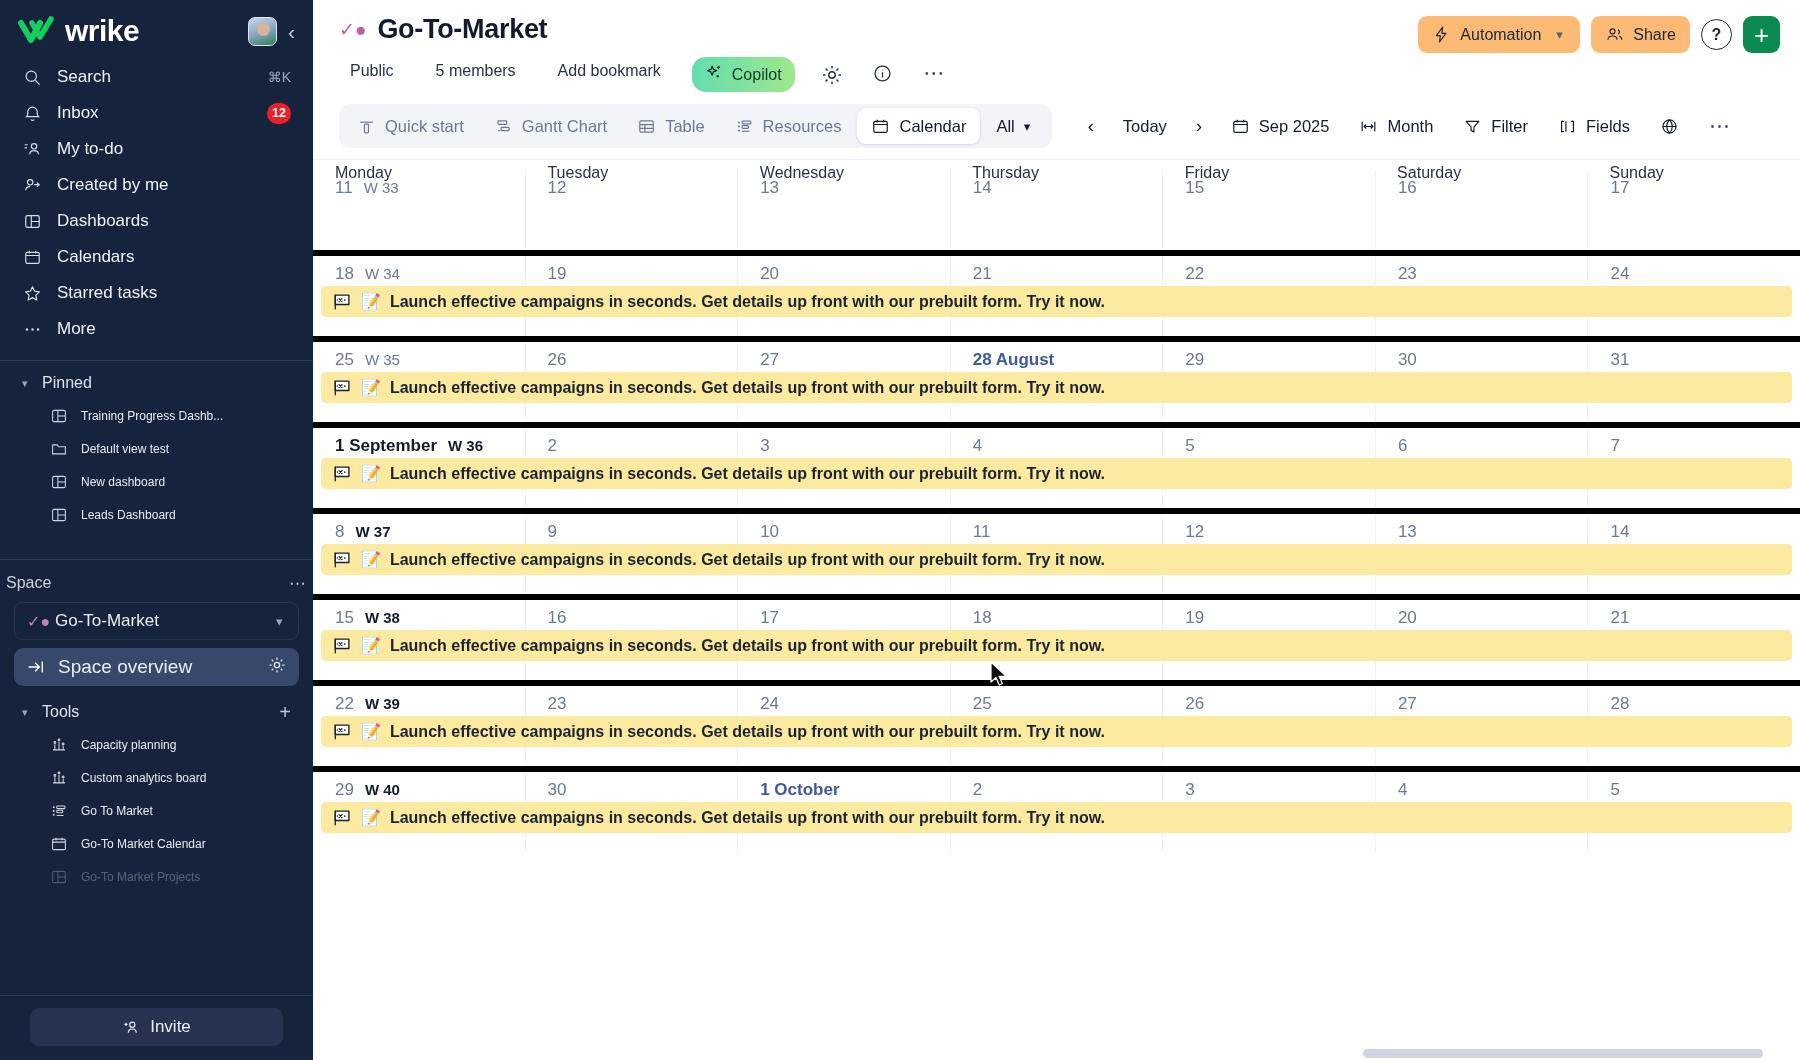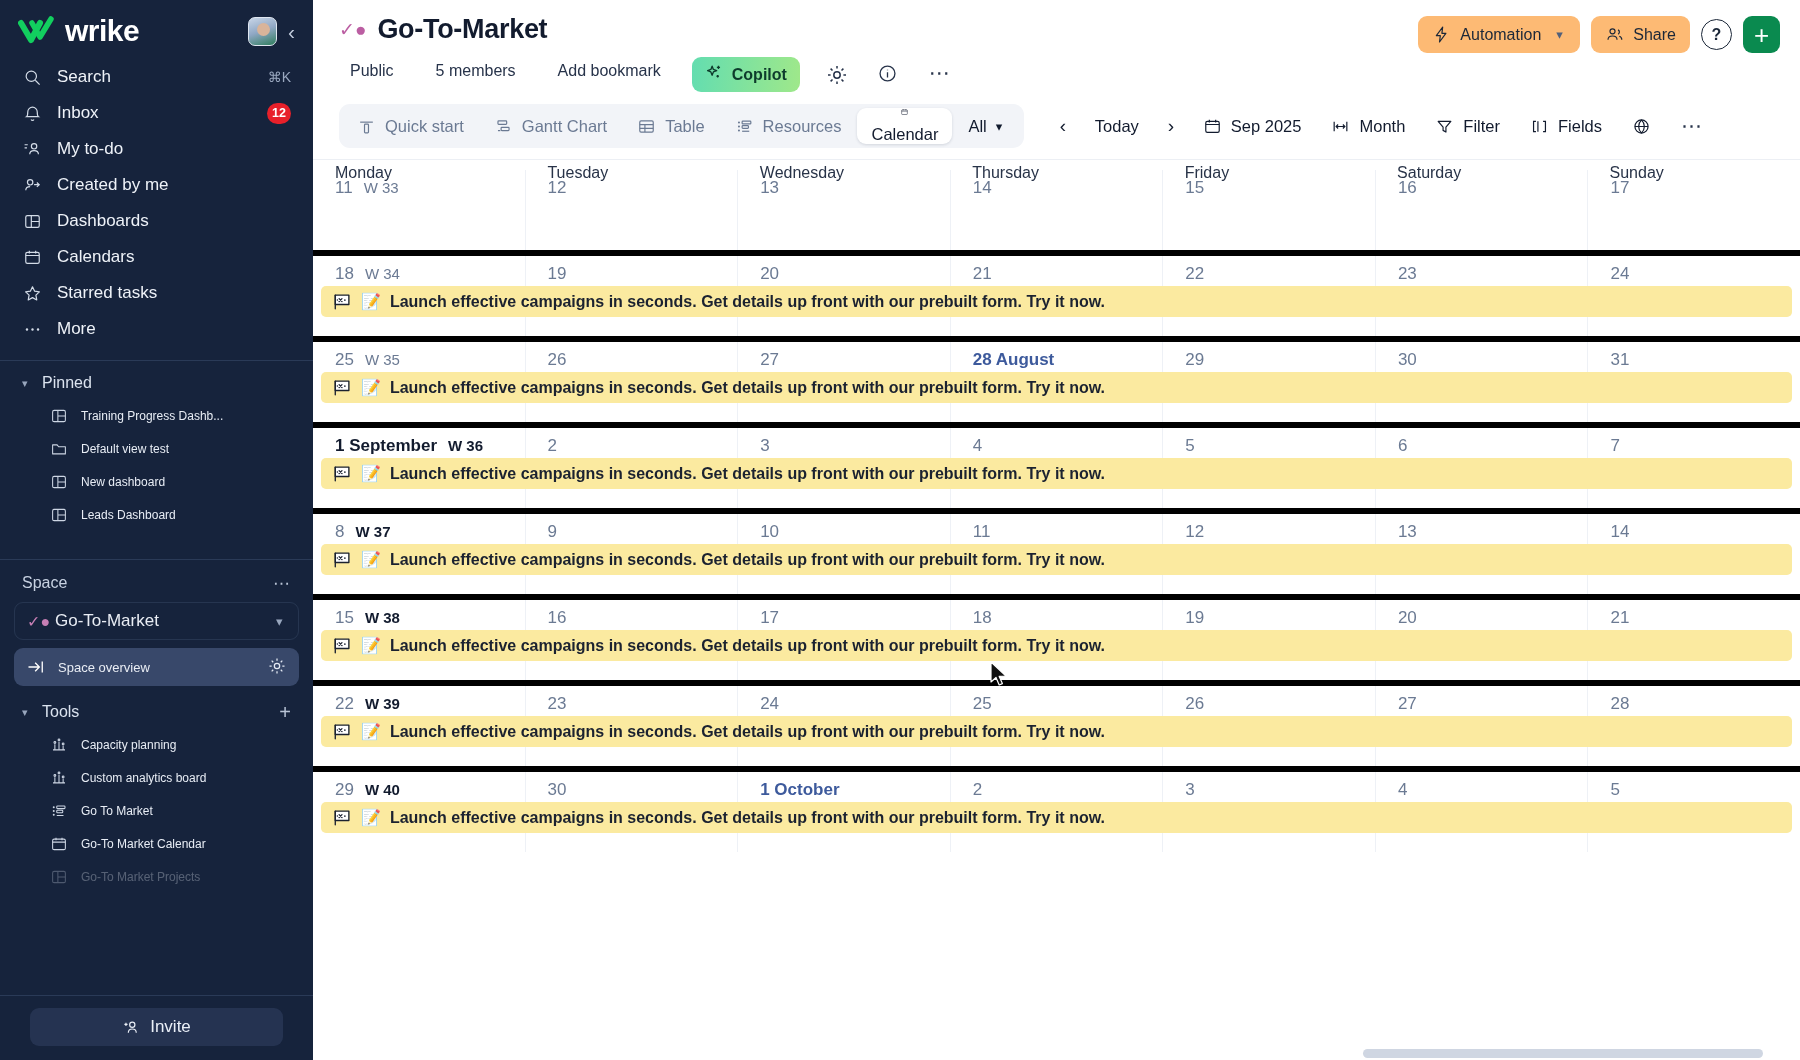--- a/index.html
+++ b/index.html
@@ -63,34 +63,34 @@
 
   .sub-item {
     display: flex; align-items: center; gap: 13px;
     height: 33px; padding: 0 12px 0 38px; font-size: 12px;
     color: #e8edf5; cursor: pointer; border-radius: 8px; margin: 0 12px;
   }
   .sub-item svg { width: 18px; height: 18px; stroke: #cdd6e4; fill: none; stroke-width: 1.4; flex: 0 0 18px; }
   .sub-label { white-space: nowrap; overflow: hidden; text-overflow: ellipsis; }
 
   .space-head {
-    display: flex; align-items: center; padding: 0 22px;
+    display: flex; align-items: center; padding: 0 6px;
     height: 34px; font-size: 16px; color: #c8d2e2;
   }
   .space-pill {
     margin: 2px 14px 0 14px; height: 38px; border: 1px solid #35466485;
     border-radius: 9px; display: flex; align-items: center; gap: 10px;
     padding: 0 12px; font-size: 17px; cursor: pointer;
   }
   .space-glyph { color: #c77fb5; font-size: 16px; width: 18px; }
   .space-pill .caret { margin-left: auto; font-size: 13px; }
   .overview-row {
     margin: 8px 14px 0 14px; height: 38px; border-radius: 9px;
     background: #38486a; display: flex; align-items: center; gap: 12px;
-    padding: 0 12px; font-size: 13px; cursor: pointer;
+    padding: 0 12px; font-size: 19px; cursor: pointer;
   }
   .overview-row svg { width: 20px; height: 20px; stroke: #fff; fill: none; stroke-width: 1.6; }
   .gear-right { margin-left: auto; }
 
   .sb-scroll { flex: 1; overflow: hidden; }
   .faded { opacity: 0.30; }
 
   .sb-bottom { border-top: 1px solid #2a3a57; padding: 12px 30px 14px 30px; }
   .invite-btn {
     height: 38px; border-radius: 9px; background: #33446680;
@@ -109,22 +109,22 @@
   .page-title { font-size: 27px; font-weight: 700; color: #121b2e; letter-spacing: -0.3px; }
 
   .meta-row { display: flex; gap: 20px; margin-top: 12px; }
   .meta-item {
     font-size: 16px; color: #27334a; padding: 5px 11px;
     border-radius: 7px; cursor: pointer; white-space: nowrap;
   }
   .copilot-pill {
     display: flex; align-items: center; gap: 8px;
     background: linear-gradient(95deg,#63ddb0 0%,#9fe88a 100%);
-    border-radius: 9px; padding: 6px 13px; font-size: 16px;
-    color: #0d3b2c; font-weight: 700; cursor: pointer;
+    border-radius: 14px; padding: 6px 13px; font-size: 16px;
+    color: #0d3b2c; font-weight: 400; cursor: pointer;
   }
   .icon-btn-plain {
     width: 32px; height: 32px; border-radius: 7px; cursor: pointer;
     display: flex; align-items: center; justify-content: center;
   }
   .icon-btn-plain svg { width: 21px; height: 21px; stroke: #27334a; fill: none; stroke-width: 1.5; }
   .dots-h { font-size: 21px; color: #27334a; letter-spacing: 1.5px; line-height: 12px; }
 
   .head-right { display: flex; align-items: center; gap: 11px; padding-top: 2px; }
   .chip {
@@ -150,21 +150,21 @@
   .view-group {
     display: flex; align-items: center; background: #f2f4f8;
     border-radius: 11px; padding: 4px; gap: 2px;
   }
   .view-tab {
     display: flex; align-items: center; gap: 9px; height: 36px;
     padding: 0 14px; border-radius: 9px; font-size: 16.5px;
     color: #6b7a93; cursor: pointer; white-space: nowrap;
   }
   .view-tab svg { width: 19px; height: 19px; stroke: #6b7a93; fill: none; stroke-width: 1.5; }
-  .view-tab.active { background: #fff; color: #121b2e; box-shadow: 0 1px 3px rgba(16,30,60,.14); flex-direction: column; }
+  .view-tab.active { background: #fff; color: #121b2e; box-shadow: 0 1px 3px rgba(16,30,60,.14); }
   .view-tab.active svg { stroke: #121b2e; }
   .view-tab.all { color: #121b2e; }
   .view-tab.all .caret { font-size: 13px; color: #121b2e; }
 
   .tb-sep { width: 13px; }
   .tb-btn {
     display: flex; align-items: center; gap: 9px; height: 38px;
     padding: 0 12px; border-radius: 9px; font-size: 16.5px;
     color: #121b2e; cursor: pointer; white-space: nowrap;
   }

